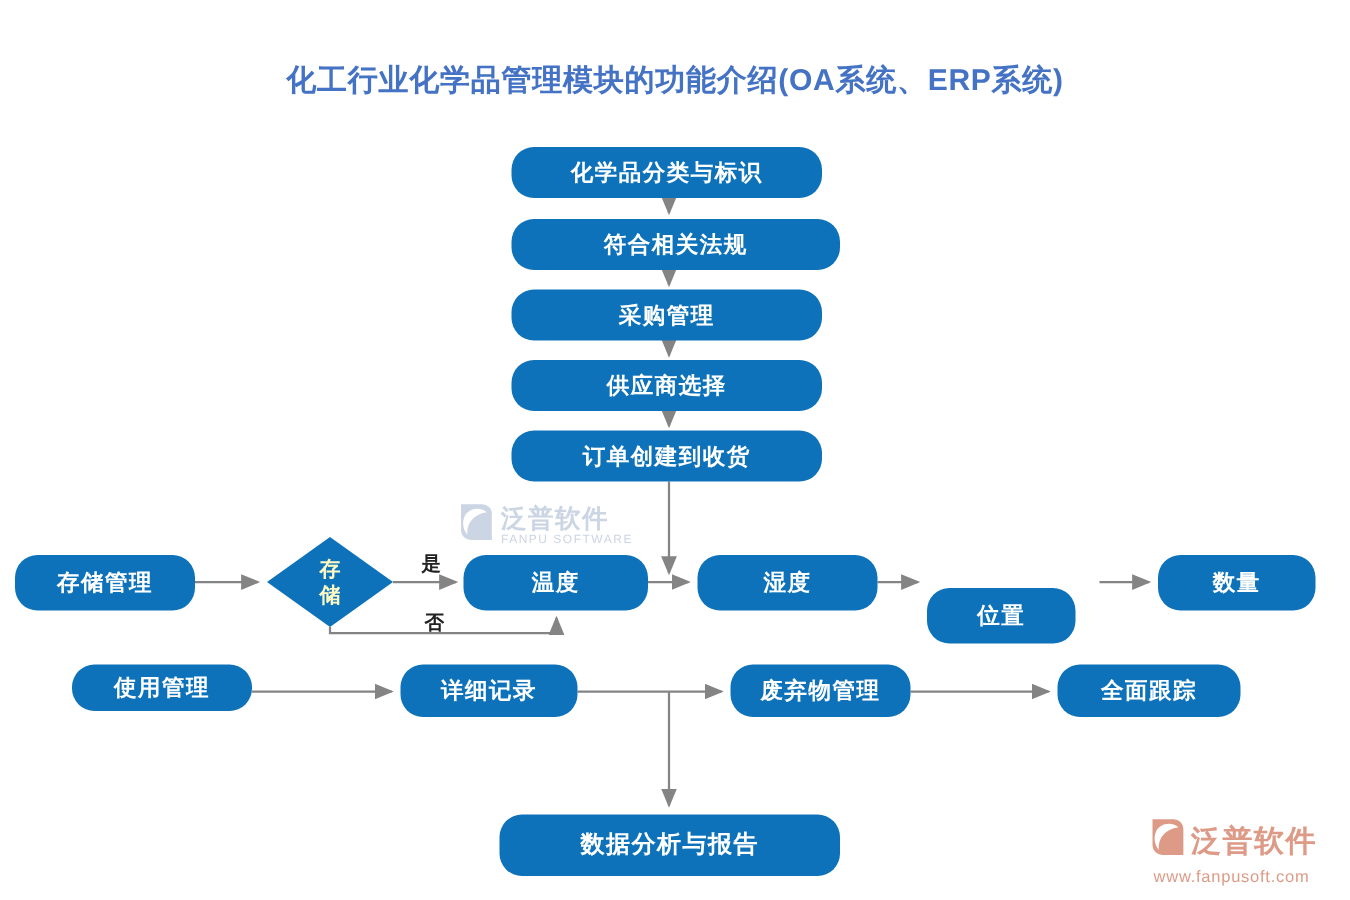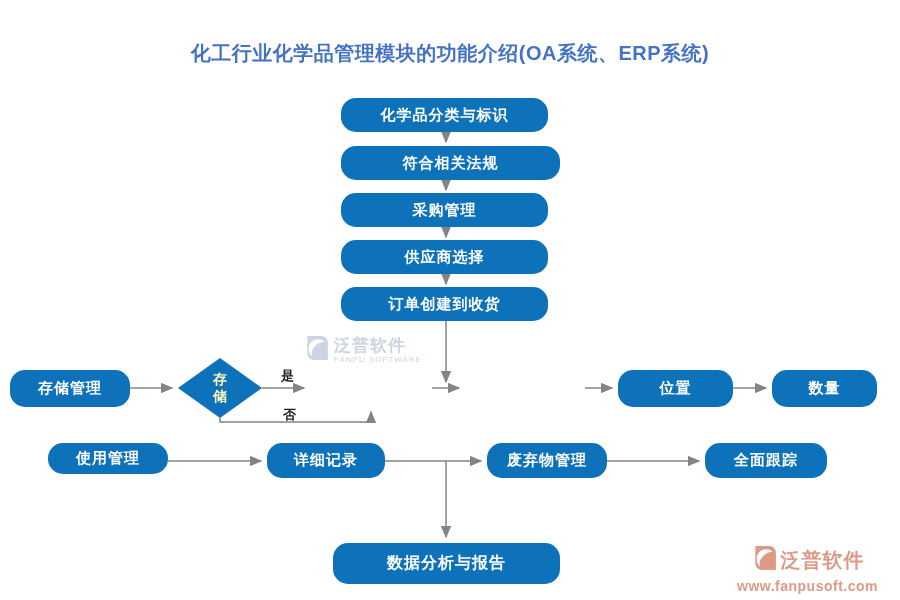--- a/index.html
+++ b/index.html
@@ -37,21 +37,21 @@
     opacity:0.95;
   }
   .watermark .wm-text{line-height:1;}
   .watermark .wm-name{font-size:17px;font-weight:bold;color:var(--watermark-gray,#c9d3e2);letter-spacing:1px;}
   .watermark .wm-sub{font-size:8px;color:var(--watermark-gray,#c9d3e2);letter-spacing:1px;margin-top:2px;}
   .footer-logo{
     position:absolute;right:22px;top:545px;text-align:center;
   }
   .footer-logo .fl-row{display:flex;align-items:center;gap:4px;justify-content:center;}
   .footer-logo .fl-name{font-size:20px;font-weight:bold;color:var(--logo-salmon,#dd9b87);letter-spacing:1px;}
-  .footer-logo .fl-url{font-size:14px;font-weight:bold;color:var(--logo-salmon,#dd9b87);margin-top:3px;letter-spacing:0.5px;}
+  .footer-logo .fl-url{font-size:11px;font-weight:normal;color:var(--logo-salmon,#dd9b87);margin-top:3px;letter-spacing:0.5px;}
 </style>
 </head>
 <body>
 
 <div id="canvas">
 
   <svg class="wires">
     <defs>
       <marker id="arr" markerWidth="9" markerHeight="7" refX="7.5" refY="3.5" orient="auto">
         <path class="arrowhead" d="M0,0 L8.5,3.5 L0,7 Z"></path>
@@ -102,21 +102,23 @@
 
   <div class="node" style="left:10px;top:370px;width:120px;height:37px;">存储管理</div>
 
   <div class="diamond" style="left:178px;top:358px;width:84px;height:60px;">
     <span class="diamond-label">存储</span>
   </div>
 
   <span class="edge-label" style="left:281px;top:367px;">是</span>
   <span class="edge-label" style="left:283px;top:406px;">否</span>
 
-  <div class="node" style="left:618px;top:370px;width:115px;height:37px;">位置</div>
+  <div class="node" style="left:309px;top:370px;width:123px;height:37px;">温度</div>
+  <div class="node" style="left:465px;top:370px;width:120px;height:37px;">湿度</div>
+  <div class="node" style="left:618px;top:392px;width:99px;height:37px;">位置</div>
   <div class="node" style="left:772px;top:370px;width:105px;height:37px;">数量</div>
 
   <div class="node" style="left:48px;top:443px;width:120px;height:31px;">使用管理</div>
   <div class="node" style="left:487px;top:443px;width:120px;height:35px;">废弃物管理</div>
   <div class="node" style="left:267px;top:443px;width:118px;height:35px;">详细记录</div>
   <div class="node" style="left:705px;top:443px;width:122px;height:35px;">全面跟踪</div>
 
   <div class="node" style="left:333px;top:543px;width:227px;height:41px;font-size:16px;">数据分析与报告</div>
 
   <div class="footer-logo">

